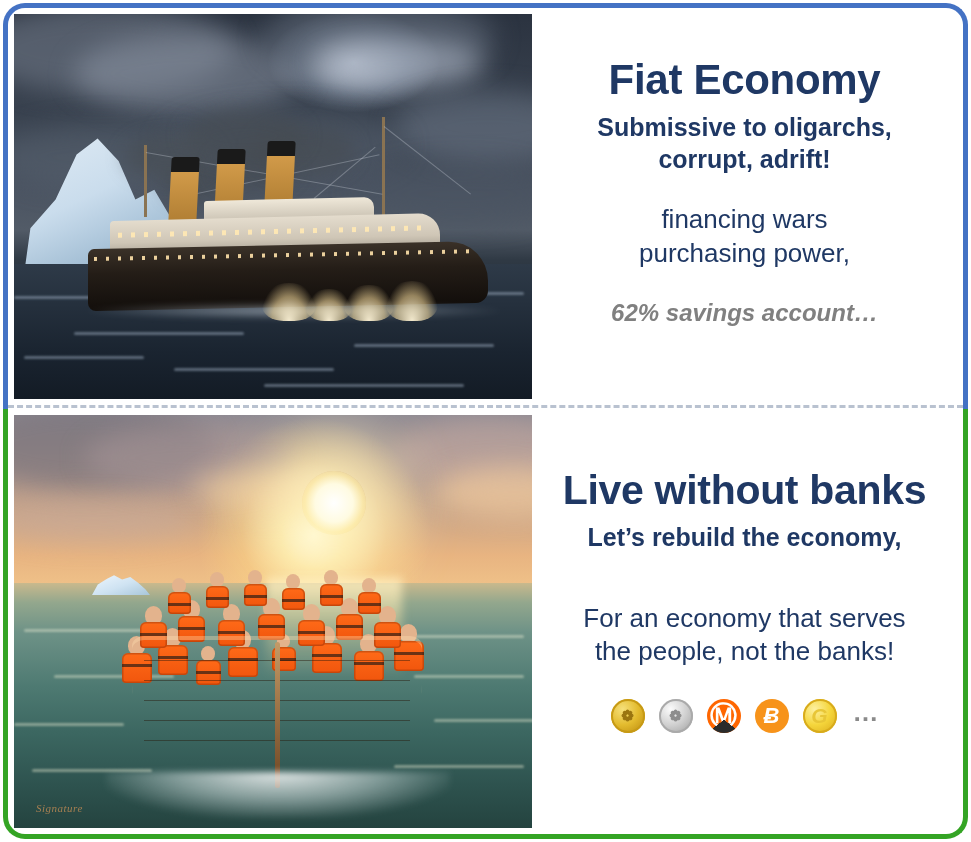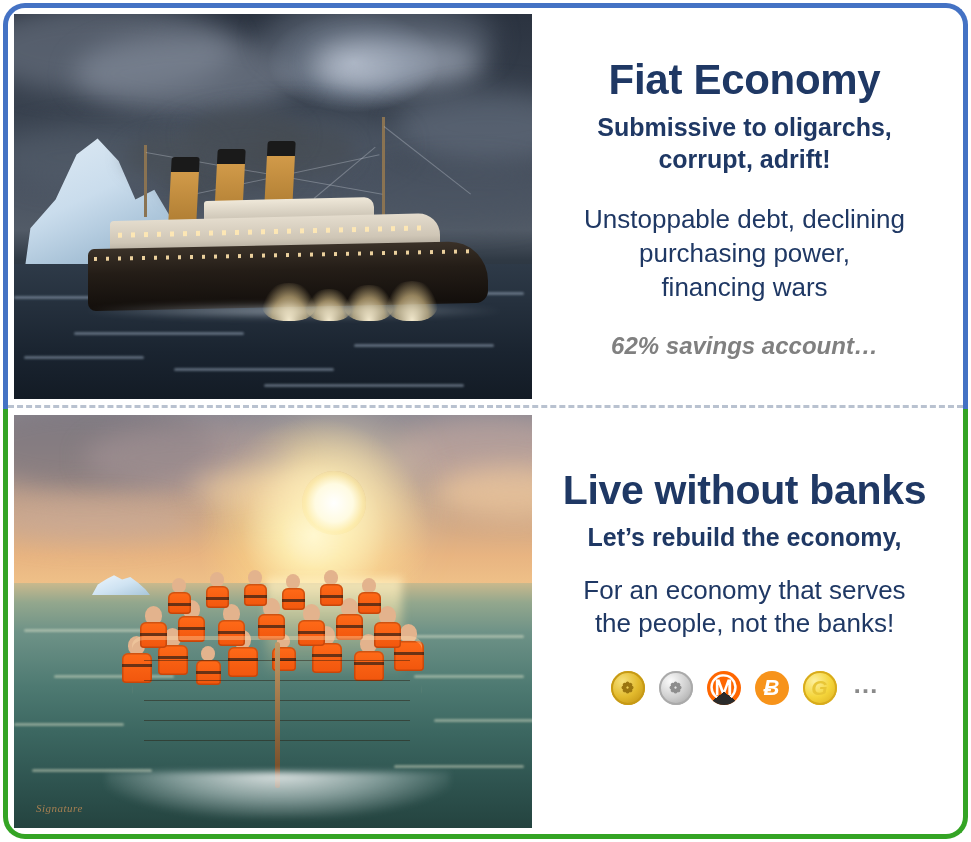--- a/index.html
+++ b/index.html
@@ -91,21 +91,21 @@
     margin-top: 10px;
   }
 
   .body-text {
     color: #1f3864;
     font-weight: normal;
     font-size: 26px;
     line-height: 1.30;
     margin-top: 28px;
   }
-  .body-bottom { margin-top: 20px; }
+  .body-bottom { margin-top: 48px; }
 
   .note {
     color: #808080;
     font-weight: bold;
     font-style: italic;
     font-size: 24px;
     margin-top: 28px;
   }
 
   .site {
@@ -457,23 +457,22 @@
       <div class="splash" style="left:372px; width:52px; height:40px;"></div>
     </div>
 
     <div class="copy">
       <div class="headline headline-top">Fiat Economy</div>
       <div class="subhead">
         <div>Submissive to oligarchs,</div>
         <div>corrupt, adrift!</div>
       </div>
       <div class="body-text">
-        <div>Unstoppable debt, declining</div>
+        <div>financing wars</div>
         <div>purchasing power,</div>
-        <div>financing wars</div>
       </div>
       <div class="note">62% savings account…</div>
     </div>
   </div>
 
   <div class="panel panel-bottom">
 
     <div class="art art-bottom">
       <div class="sky-dawn"></div>
 

